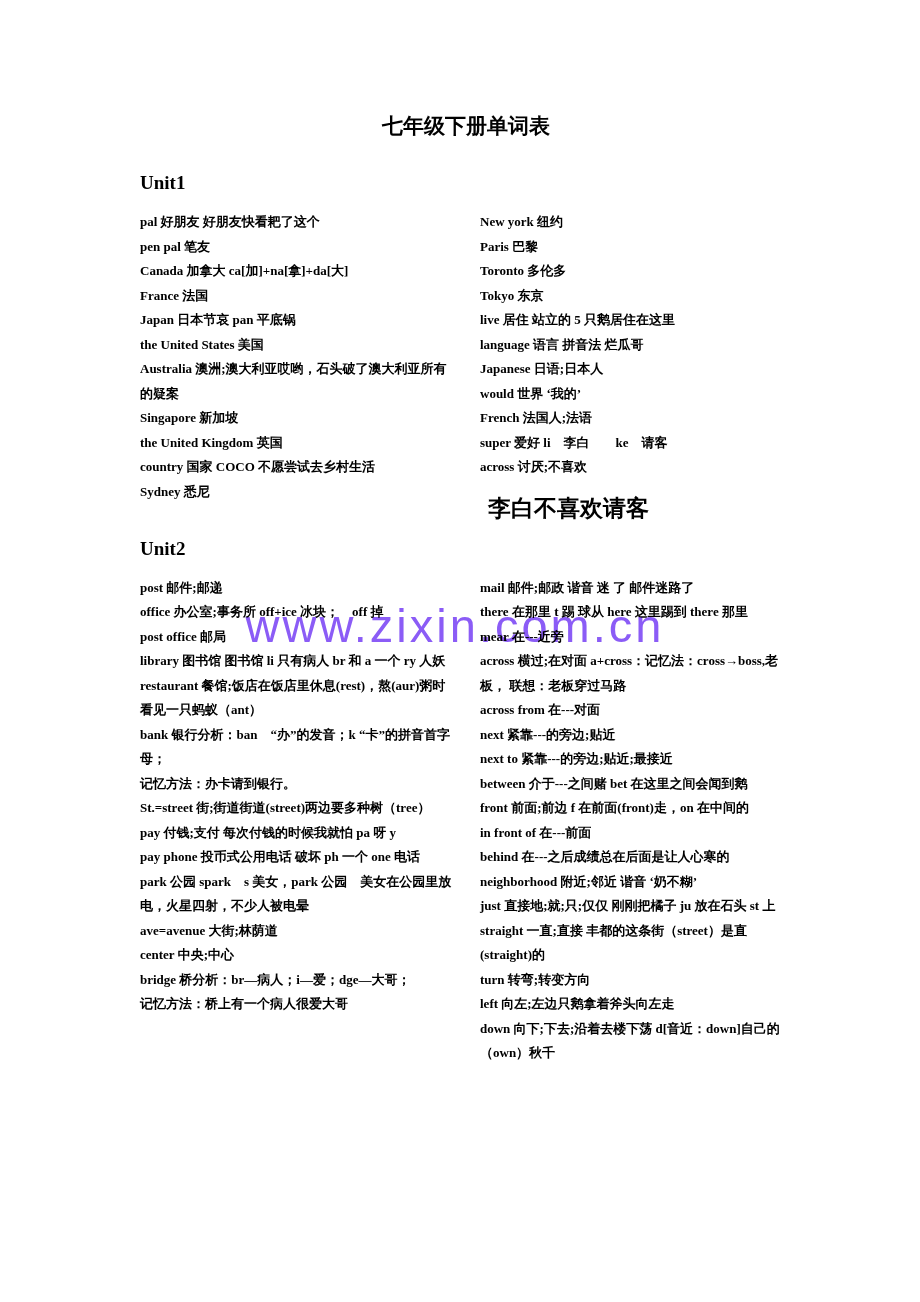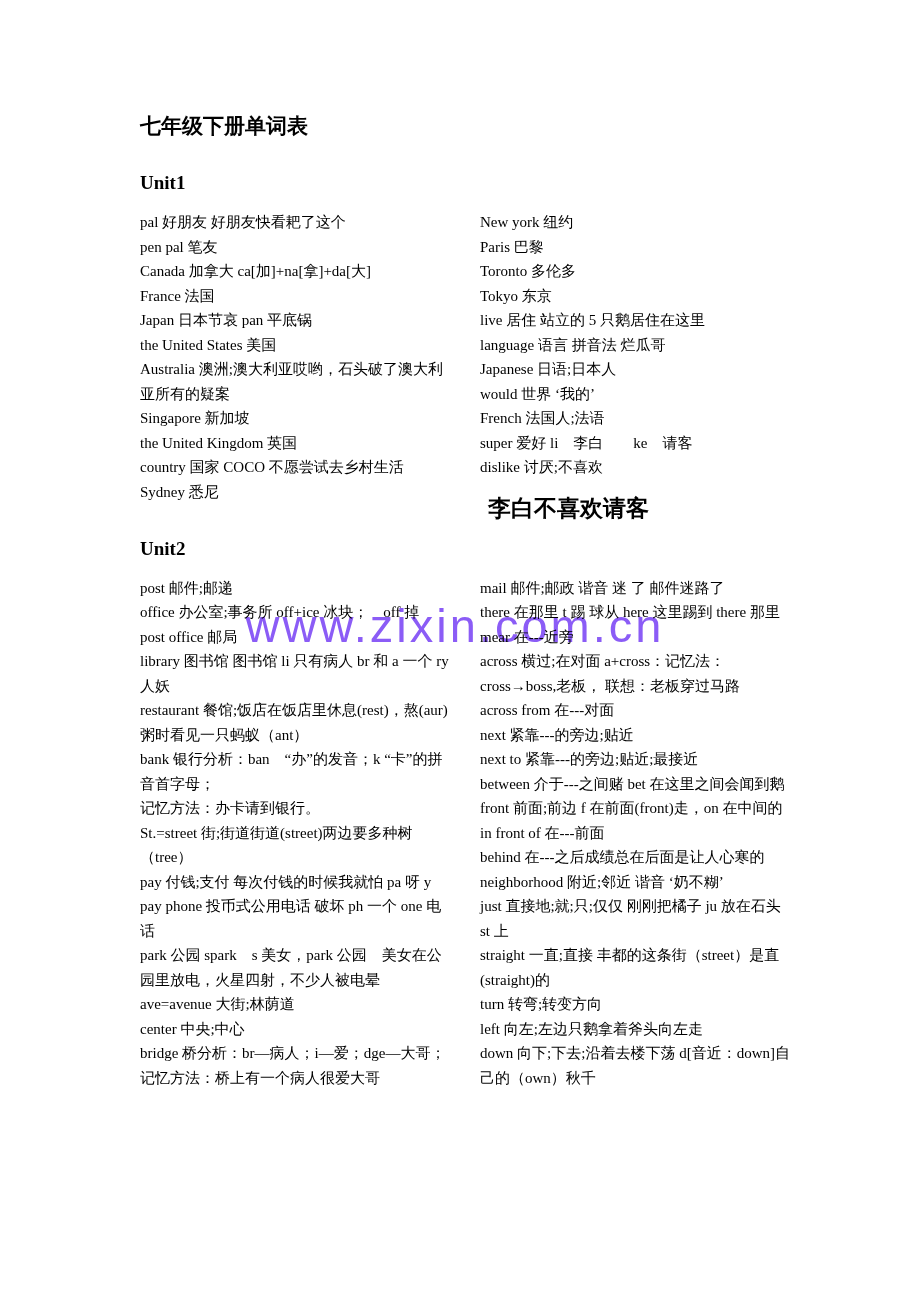--- a/index.html
+++ b/index.html
@@ -24,37 +24,39 @@
     font-size:47px;
     color:#8b5cf6;
     letter-spacing:3px;
     white-space:nowrap;
     z-index:0;
     user-select:none;
   }
   .doc-title {
     font-size:21px;
     font-weight:bold;
+    text-align:center;
     margin-bottom:32px;
   }
   .unit-heading {
     font-size:19px;
     font-weight:bold;
     margin:14px 0 16px 0;
   }
   .columns {
     display:flex;
     gap:28px;
     align-items:flex-start;
   }
   .col { width:312px; position:relative; z-index:1; }
   .line {
-    font-size:15px;
+    font-size:13px;
     line-height:24.5px;
     word-break:break-word;
+    font-weight:bold;
   }
   .callout {
     font-size:23px;
     font-weight:bold;
     margin-top:14px;
     padding-left:8px;
     line-height:30px;
   }
   section { position:relative; z-index:1; }
 </style>
@@ -88,21 +90,21 @@
             <div class="line">New york 纽约</div>
             <div class="line">Paris 巴黎</div>
             <div class="line">Toronto 多伦多</div>
             <div class="line">Tokyo 东京</div>
             <div class="line">live 居住 站立的 5 只鹅居住在这里</div>
             <div class="line">language 语言 拼音法 烂瓜哥</div>
             <div class="line">Japanese 日语;日本人</div>
             <div class="line">would 世界 ‘我的’</div>
             <div class="line">French 法国人;法语</div>
             <div class="line">super 爱好 li　李白　　ke　请客</div>
-            <div class="line">dislike 讨厌;不喜欢</div>
+            <div class="line">across 讨厌;不喜欢</div>
           </div>
         <div class="callout">李白不喜欢请客</div>
       </div>
     </div>
   </section>
 
   <section>
     <h2 class="unit-heading">Unit2</h2>
     <div class="columns">
       <div class="col">

